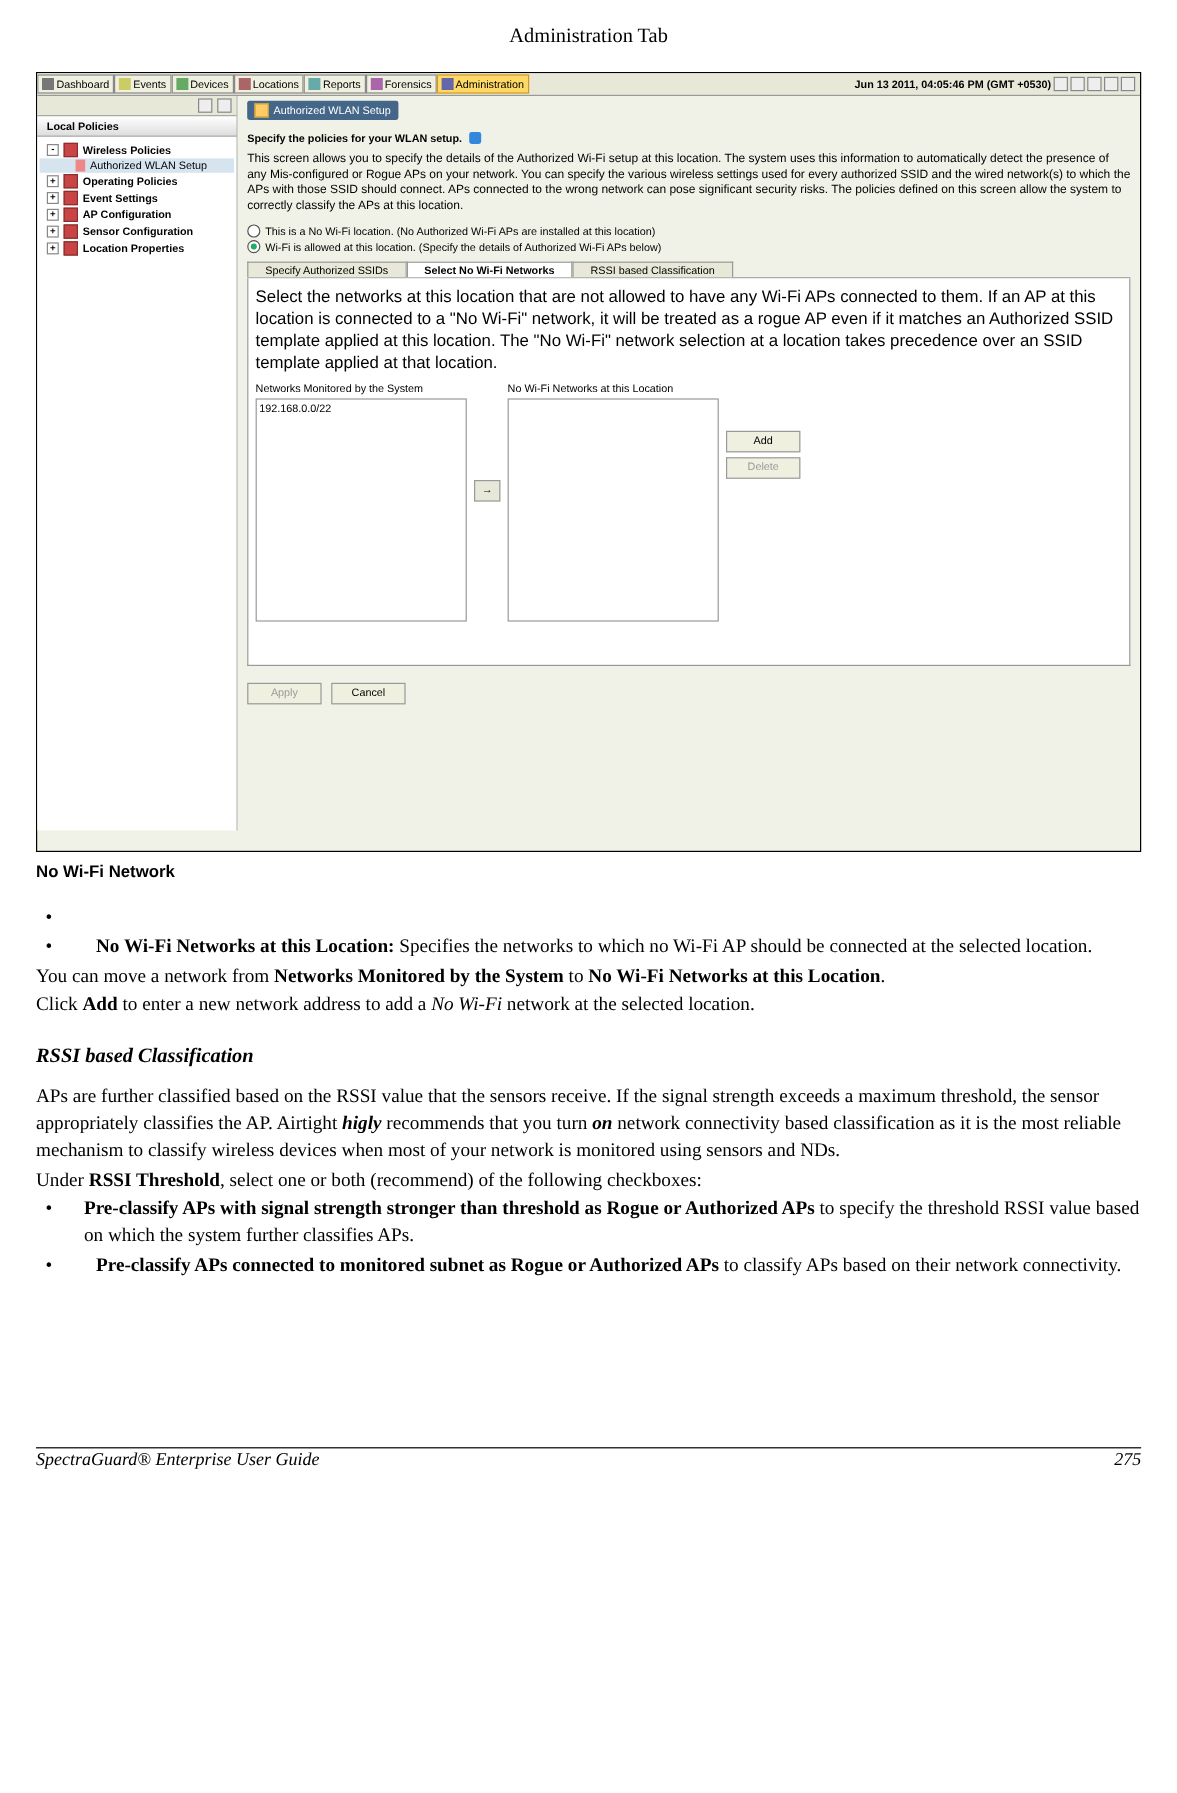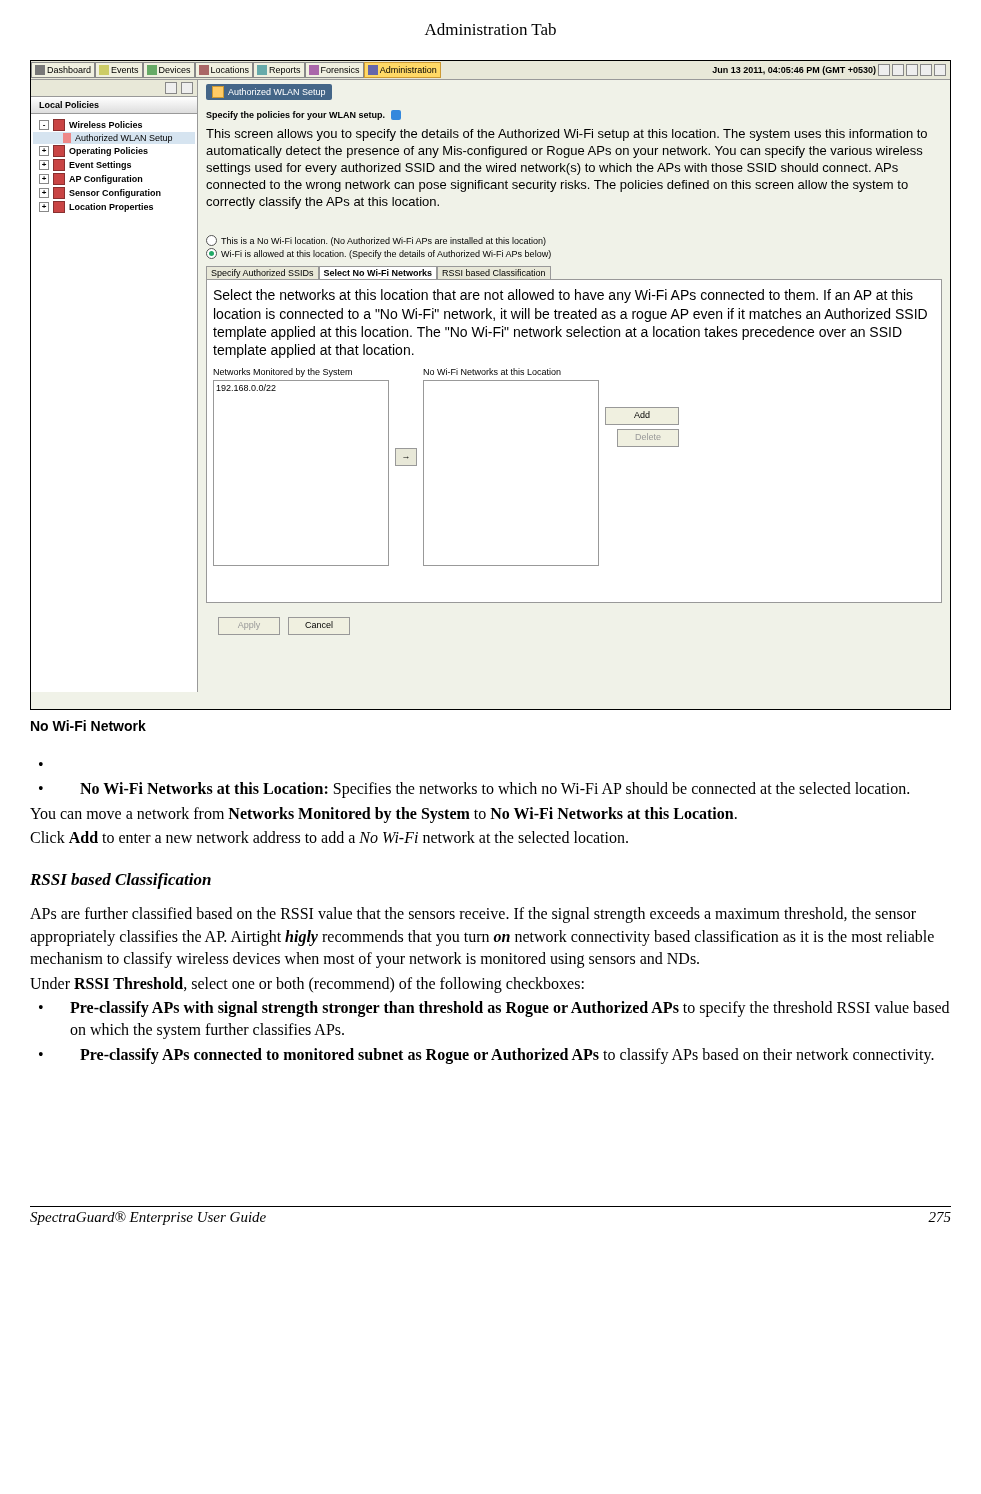--- a/index.html
+++ b/index.html
@@ -162,38 +162,38 @@
       padding: 2px 6px;
       display: inline-flex;
       align-items: center;
       gap: 4px;
       border-radius: 2px;
       margin-bottom: 6px;
     }
     .lock-icon { width:10px;height:10px;background:#ffcc66;border:1px solid #cc9933;display:inline-block; }
     .policy-intro { font-weight: bold; margin: 4px 0 6px 0; display:flex; align-items:center; gap:6px;}
     .info-icon { width:10px;height:10px;background:#3388dd;display:inline-block;border-radius:2px;}
-    .desc-text { font-size: 13px; line-height: 1.3; margin-bottom: 24px; }
+    .desc-text { font-size: 10px; line-height: 1.3; margin-bottom: 8px; }
     .radio-row { padding: 1px 0; display:flex; align-items:center; gap:4px; font-size:9px;}
     .radio { width:9px;height:9px;border:1px solid #555;border-radius:50%;display:inline-block;background:#fff;position:relative;}
     .radio.checked::after { content:'';position:absolute;width:5px;height:5px;background:#2a6;border-radius:50%;top:2px;left:2px;}
     .inner-tabs { margin-top: 6px; border-bottom: 1px solid #999; display:flex; }
-    .inner-tab { border:1px solid #999; border-bottom:none; padding:1px 4px; background:#e8e8d8; font-size:9px; }
+    .inner-tab { border:1px solid #999; border-bottom:none; padding:1px 14px; background:#e8e8d8; font-size:9px; }
     .inner-tab.active { background:#fff; font-weight:bold;}
     .inner-panel { border:1px solid #999; border-top:none; padding:6px; background:#fff; height:310px;}
     .panel-desc { font-size:14px; line-height:1.3; margin-bottom:8px;}
     .lists-row { display:flex; gap:6px; align-items:flex-start;}
     .list-col { }
     .list-label { font-size:9px; margin-bottom:3px;}
     .listbox { border:1px solid #999; background:#fff; width:170px; height:180px; padding:2px; font-size:9px;}
     .arrow-col { display:flex; flex-direction:column; justify-content:center; height:180px;}
     .arrow-btn { width:20px;height:16px;border:1px solid #999;background:#e8e8d8;text-align:center;line-height:14px;}
     .btn-col { display:flex;flex-direction:column;gap:4px;padding-top:40px;}
     .sbtn { border:1px solid #999;background:#f0f0e0;padding:0 10px;height:16px;line-height:14px;font-size:9px;min-width:40px;text-align:center;}
-    .sbtn.disabled { color:#999;margin-left:12px;}
+    .sbtn.disabled { color:#999;}
     .bottom-btns { margin-top:14px; display:flex; gap:8px;}
 
     .caption {
       font-family: Verdana, Arial, sans-serif;
       font-weight: bold;
       font-size: 14px;
       margin: 8px 0 20px 0;
     }
     .doc-body {
       font-family: "Palatino Linotype", "Book Antiqua", Palatino, serif;

